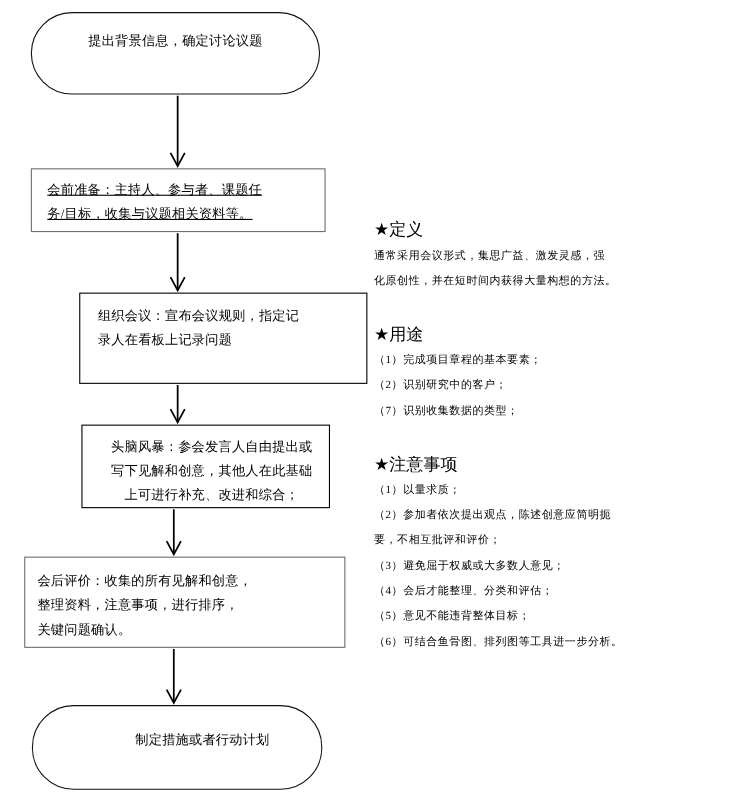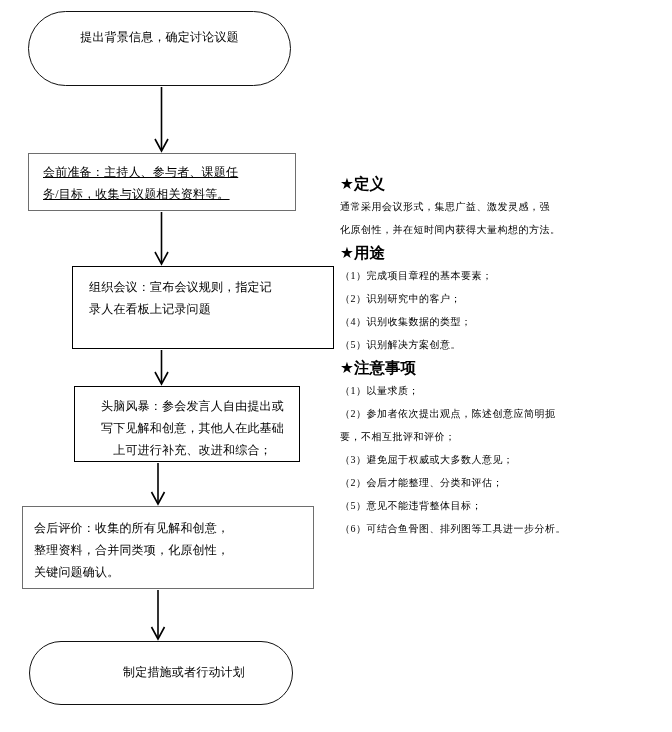--- a/index.html
+++ b/index.html
@@ -12,30 +12,30 @@
   .rect-dark{border:1.5px solid #000;margin-left:42px;}
   .rect-gray{border:1px solid #6e6e6e;}
 
   .bline{white-space:nowrap;font-size:12px;letter-spacing:0.2px;line-height:22px;color:#000;}
 
   #start{left:28px;top:11px;width:263px;height:75px;padding-top:14px;text-align:center;}
   #step1{left:28px;top:153px;width:268px;height:58px;padding:7px 0 0 14px;text-decoration:underline;}
   #step2{left:30px;top:266px;width:262px;height:83px;padding:9px 0 0 16px;}
   #step3{left:32px;top:386px;width:226px;height:76px;padding:8px 0 0 11px;text-align:center;}
   #step4{left:22px;top:506px;width:292px;height:83px;padding:10px 0 0 11px;}
-  #end{left:29px;top:641px;width:264px;height:64px;padding:19px 0 0 46px;text-align:center;}
+  #end{left:29px;top:641px;width:264px;height:77px;padding:19px 0 0 46px;text-align:center;}
 
   
   #arrows{position:absolute;left:0;top:0;width:672px;height:732px;pointer-events:none;}
   #arrows line,#arrows polyline{stroke:#000;stroke-width:1.6;fill:none;}
 
   
   #info{position:absolute;left:340px;top:172px;width:330px;}
-  #info .h{font-family:"Liberation Sans","DejaVu Sans",sans-serif;font-weight:bold;
-           font-size:15.5px;line-height:23px;white-space:nowrap;}
+  #info .h{font-family:"Liberation Sans","DejaVu Sans",sans-serif;font-weight:normal;
+           font-size:15.5px;line-height:23px;white-space:nowrap;margin-top:26px;}
   #info .t{font-size:10px;letter-spacing:0.5px;line-height:23px;white-space:nowrap;}
 </style>
 </head>
 <body>
 
 <div id="page">
 
   <svg id="arrows" viewBox="0 0 672 732">
     <g>
       <line x1="161.5" y1="87" x2="161.5" y2="150"></line>
@@ -74,42 +74,41 @@
   </div>
 
   <div id="step3" class="shape rect-dark">
     <div class="bline">头脑风暴：参会发言人自由提出或</div>
     <div class="bline">写下见解和创意，其他人在此基础</div>
     <div class="bline">上可进行补充、改进和综合；</div>
   </div>
 
   <div id="step4" class="shape rect-gray">
     <div class="bline">会后评价：收集的所有见解和创意，</div>
-    <div class="bline">整理资料，合并同类项，化原创性，</div>
+    <div class="bline">整理资料，注意事项，进行排序，</div>
     <div class="bline">关键问题确认。</div>
   </div>
 
   <div id="end" class="shape stadium">
     <div class="bline">制定措施或者行动计划</div>
   </div>
 
   <div id="info">
     <div class="h">★定义</div>
     <div class="t">通常采用会议形式，集思广益、激发灵感，强</div>
     <div class="t">化原创性，并在短时间内获得大量构想的方法。</div>
 
     <div class="h">★用途</div>
     <div class="t">（1）完成项目章程的基本要素；</div>
     <div class="t">（2）识别研究中的客户；</div>
-    <div class="t">（4）识别收集数据的类型；</div>
-    <div class="t">（5）识别解决方案创意。</div>
+    <div class="t">（7）识别收集数据的类型；</div>
 
     <div class="h">★注意事项</div>
     <div class="t">（1）以量求质；</div>
     <div class="t">（2）参加者依次提出观点，陈述创意应简明扼</div>
     <div class="t">要，不相互批评和评价；</div>
     <div class="t">（3）避免屈于权威或大多数人意见；</div>
-    <div class="t">（2）会后才能整理、分类和评估；</div>
+    <div class="t">（4）会后才能整理、分类和评估；</div>
     <div class="t">（5）意见不能违背整体目标；</div>
     <div class="t">（6）可结合鱼骨图、排列图等工具进一步分析。</div>
   </div>
 
 </div>
 
 </body></html>

